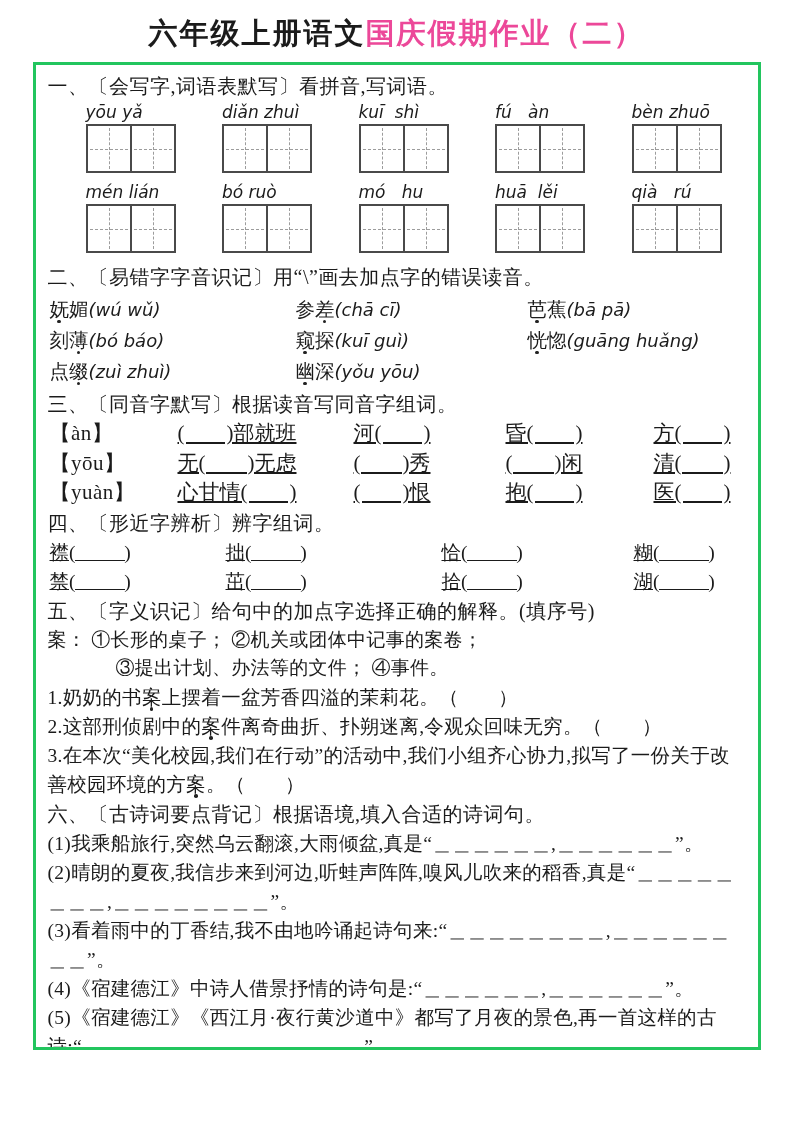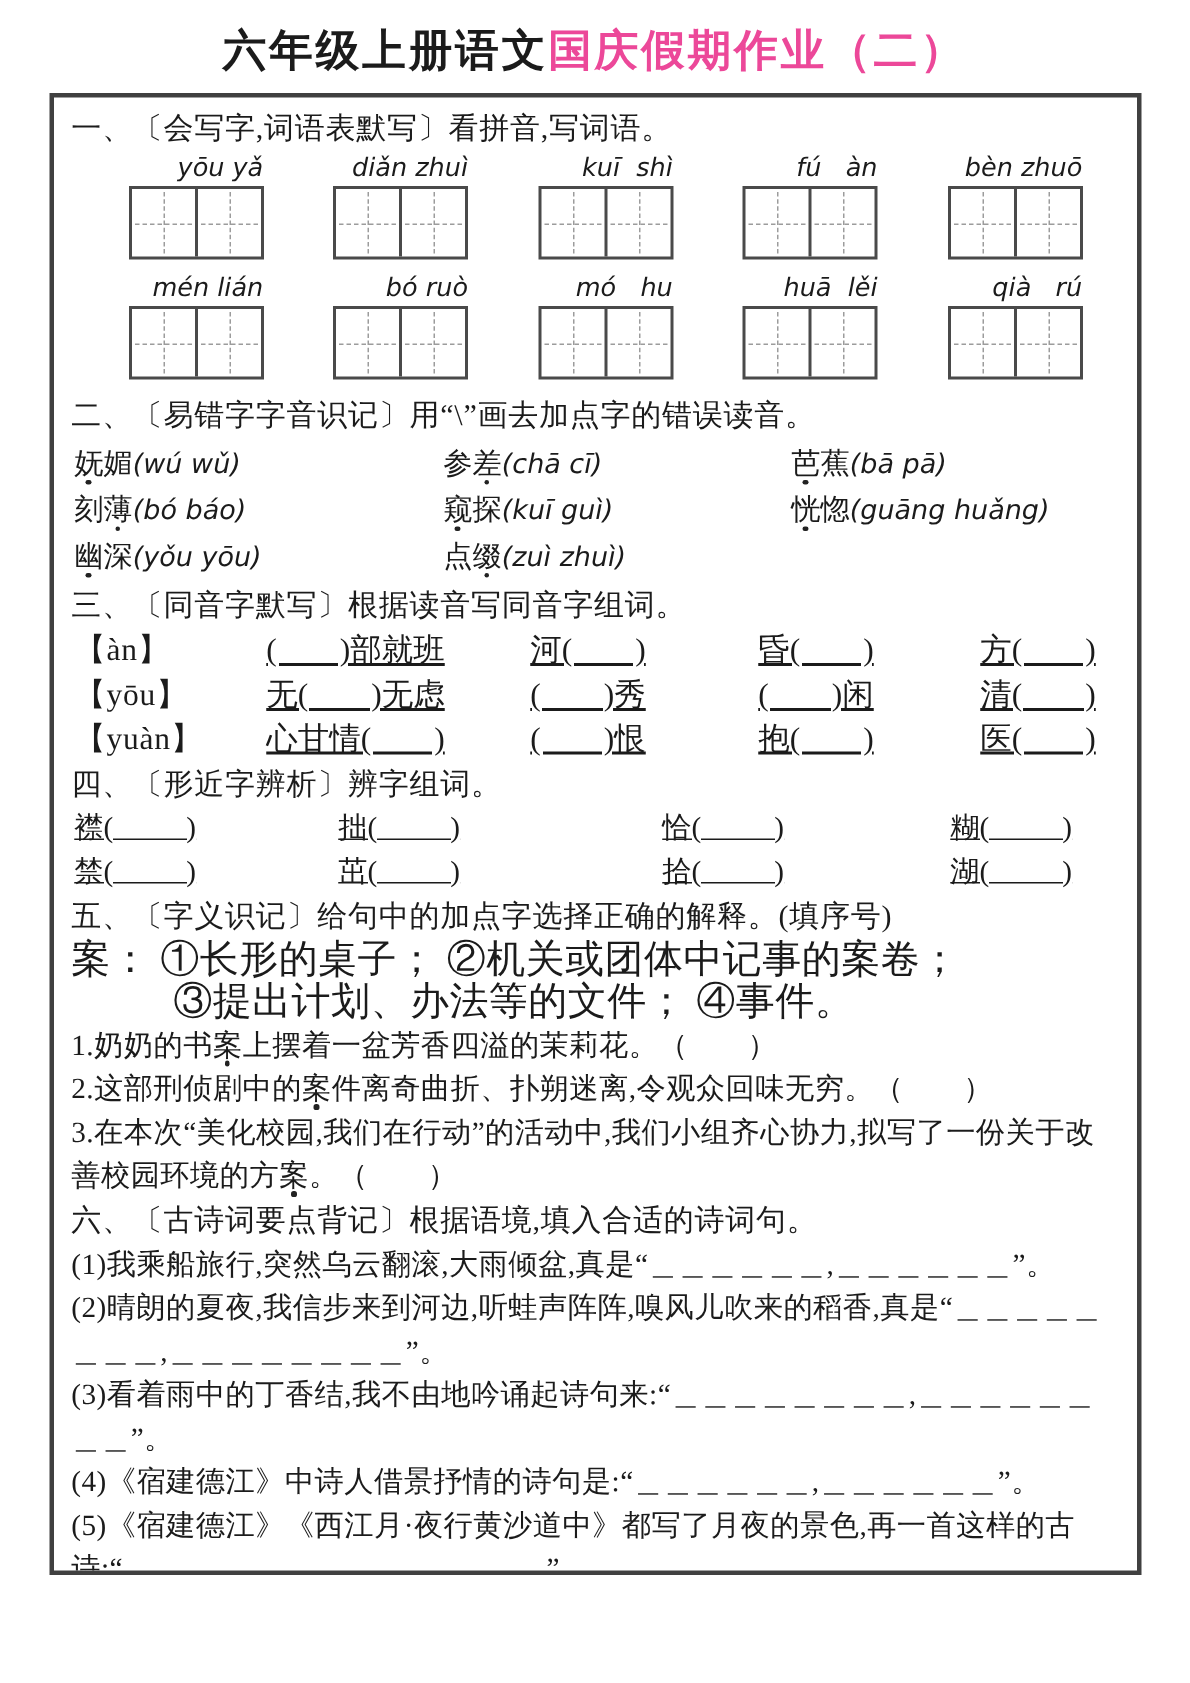--- a/index.html
+++ b/index.html
@@ -10,38 +10,38 @@
   }
   h1{
     margin:14px 0 8px;text-align:center;
     font-size:29px;font-weight:700;letter-spacing:2px;
   }
   h1 .red{color:#ec4899;}
   .sheet{
     box-sizing:border-box;
     width:728px;height:988px;
     margin:0 auto;
-    border:3px solid #404040;
+    border:3px solid #22c55e;
     padding:6px 14px 8px 12px;
     overflow:hidden;
   }
   .heading{
     font-size:20px;line-height:30px;
     letter-spacing:0.5px;
   }
   .line{
     font-size:19.5px;line-height:29px;
     word-break:break-all;letter-spacing:0.3px;font-family:Liberation Serif, serif;
   }
   
   .pinyin-row{
     display:flex;justify-content:space-between;
     padding:0 22px 0 6px;margin:1px 0 9px;
   }
-  .pgroup{display:flex;flex-direction:column;align-items:flex-end;padding-left:32px;}
+  .pgroup{display:flex;flex-direction:column;align-items:flex-start;padding-left:32px;}
   .plabel{
     font-family:"DejaVu Sans","Liberation Sans",sans-serif;
     font-style:italic;font-size:17px;line-height:20px;margin-bottom:2px;
     white-space:pre;
   }
   .wbox{display:flex;border:2px solid #4a4a4a;background:#fff;}
   .wcell{width:42px;height:45px;position:relative;}
   .wcell + .wcell{border-left:2px solid #4a4a4a;}
   .wcell::before{
     content:"";position:absolute;top:50%;left:2px;right:2px;
@@ -71,21 +71,21 @@
     display:grid;grid-template-columns:128px 176px 152px 148px auto;
     font-size:21px;line-height:29.5px;margin-left:2px;
   }
   .s3label{letter-spacing:0.5px;}
   .s3cell,.s4cell{white-space:pre;text-decoration:underline;}
   
   .s4row{
     display:grid;grid-template-columns:176px 216px 192px auto;
     font-size:19.5px;line-height:29px;margin-left:2px;
   }
-  .defline{font-size:26px;line-height:28.5px;letter-spacing:0.3px;}
+  .defline{font-size:19px;line-height:28.5px;letter-spacing:0.3px;}
   .indent{margin-left:68px;}
 </style>
 </head>
 <body>
 
 <h1>
   <span>六年级上册语文</span><span class="red">国庆假期作业（二）</span>
 </h1>
 
 <div class="sheet">
@@ -169,22 +169,22 @@
     </div>
 
   <div class="heading">二、〔易错字字音识记〕用“\”画去加点字的错误读音。</div>
   <div id="sec2" class="s2grid">
       <div class="s2item"><span><span class="dotted">妩</span>媚</span><span class="pinyin">(wú wǔ)</span></div>
       <div class="s2item"><span>参<span class="dotted">差</span></span><span class="pinyin">(chā  cī)</span></div>
       <div class="s2item"><span><span class="dotted">芭</span>蕉</span><span class="pinyin">(bā  pā)</span></div>
       <div class="s2item"><span>刻<span class="dotted">薄</span></span><span class="pinyin">(bó báo)</span></div>
       <div class="s2item"><span><span class="dotted">窥</span>探</span><span class="pinyin">(kuī  guì)</span></div>
       <div class="s2item"><span><span class="dotted">恍</span>惚</span><span class="pinyin">(guāng huǎng)</span></div>
+      <div class="s2item"><span>点<span class="dotted">缀</span></span><span class="pinyin">(zuì zhuì)</span></div>
       <div class="s2item"><span><span class="dotted">幽</span>深</span><span class="pinyin">(yǒu yōu)</span></div>
-      <div class="s2item"><span>点<span class="dotted">缀</span></span><span class="pinyin">(zuì zhuì)</span></div>
     </div>
 
   <div class="heading">三、〔同音字默写〕根据读音写同音字组词。</div>
   <div id="sec3">
       <div class="s3row">
         <span class="s3label">【àn】</span>
         <span class="s3cell">(        )部就班</span>
         <span class="s3cell">河(        )</span>
         <span class="s3cell">昏(        )</span>
         <span class="s3cell">方(        )</span>

